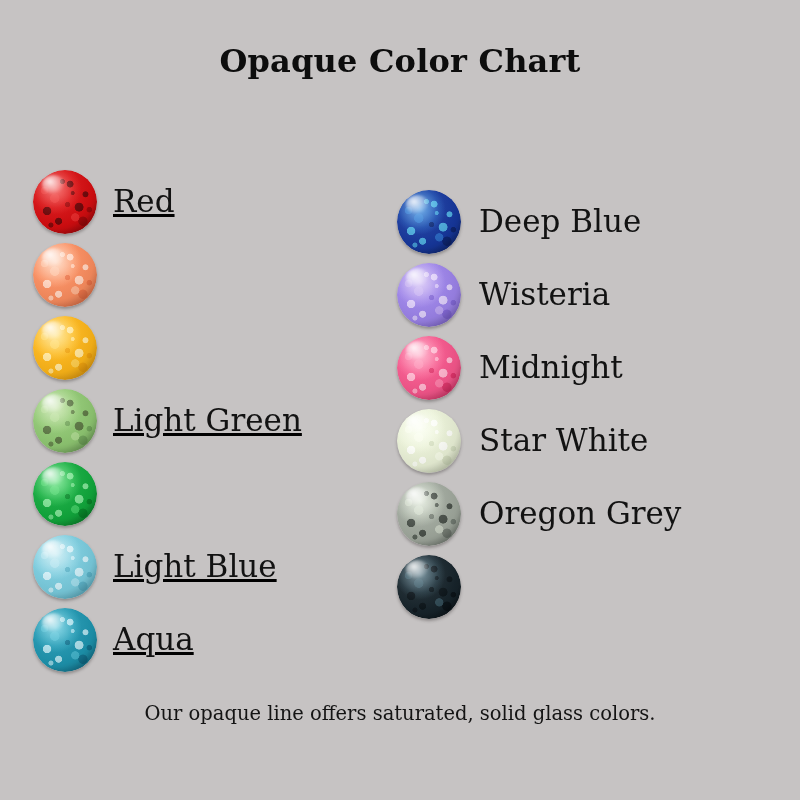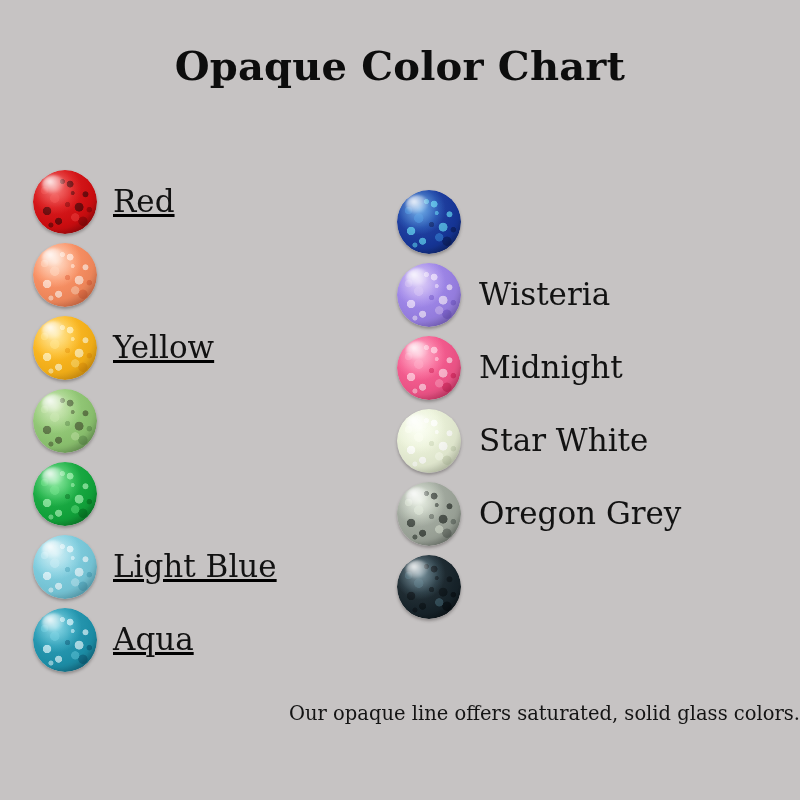--- a/index.html
+++ b/index.html
@@ -19,21 +19,21 @@
     background:#c6c3c3;
   }
 
   
   .chart-title{
     position:absolute;
     top:42px; left:0; width:800px;
     text-align:center;
     font-family:"DejaVu Serif", serif;
     font-weight:bold;
-    font-size:40px;
+    font-size:32px;
     letter-spacing:0.2px;
     color:#0d0d0d;
     white-space:nowrap;
   }
 
   
   .col{
     position:absolute;
   }
   .col-left { left:33px;  top:165px;text-decoration:underline; }
@@ -92,21 +92,21 @@
   
   .footer{
     position:absolute;
     left:0; top:700px; width:800px;
     text-align:center;
     font-family:"DejaVu Serif", serif;
     font-size:19.5px;
     line-height:28px;
     color:#141414;
   }
-  .footer div{ white-space:nowrap;text-align:right; }
+  .footer div{ white-space:nowrap; }
 </style>
 </head>
 <body>
 
 <div id="chart-root">
 
   <div class="chart-title">Opaque Color Chart</div>
 
   <div class="col col-left">
       <div class="swatch-row">
@@ -138,33 +138,33 @@
         <span class="bead-wrap">
           <span class="bead">
             <span class="base" style="background: radial-gradient(circle at 36% 30%, rgb(255, 224, 122) 0%, rgb(251, 180, 24) 42%, rgb(251, 180, 24) 66%, rgb(232, 149, 10) 100%);"></span>
             <span class="spec1" style="background: radial-gradient(circle at 22% 64%, rgb(255, 243, 196) 0px, rgb(255, 243, 196) 6%, transparent 7%), radial-gradient(circle at 58% 22%, rgb(255, 243, 196) 0px, rgb(255, 243, 196) 5%, transparent 6%), radial-gradient(circle at 72% 58%, rgb(255, 243, 196) 0px, rgb(255, 243, 196) 7%, transparent 8%), radial-gradient(circle at 40% 80%, rgb(255, 243, 196) 0px, rgb(255, 243, 196) 5%, transparent 6%), radial-gradient(circle at 82% 38%, rgb(255, 243, 196) 0px, rgb(255, 243, 196) 4%, transparent 5%); opacity: 0.75;"></span>
             <span class="spec2" style="background: radial-gradient(circle at 34% 44%, rgb(255, 224, 122) 0px, rgb(255, 224, 122) 8%, transparent 9%), radial-gradient(circle at 66% 74%, rgb(255, 224, 122) 0px, rgb(255, 224, 122) 6%, transparent 7%), radial-gradient(circle at 18% 32%, rgb(255, 224, 122) 0px, rgb(255, 224, 122) 5%, transparent 6%), radial-gradient(circle at 54% 54%, rgb(232, 149, 10) 0px, rgb(232, 149, 10) 5%, transparent 6%), radial-gradient(circle at 78% 80%, rgb(232, 149, 10) 0px, rgb(232, 149, 10) 6%, transparent 7%); opacity: 0.55;"></span>
             <span class="spec3" style="background: radial-gradient(circle at 46% 18%, rgb(255, 243, 196) 0px, rgb(255, 243, 196) 3.5%, transparent 4.5%), radial-gradient(circle at 28% 86%, rgb(255, 243, 196) 0px, rgb(255, 243, 196) 3%, transparent 4%), radial-gradient(circle at 88% 62%, rgb(232, 149, 10) 0px, rgb(232, 149, 10) 3.5%, transparent 4.5%), radial-gradient(circle at 62% 36%, rgb(255, 243, 196) 0px, rgb(255, 243, 196) 3%, transparent 4%); opacity: 0.6;"></span>
             <span class="shade"></span>
             <span class="gloss"></span>
           </span>
         </span>
-        <span class="swatch-label">Yellow</span>
       </div>
       <div class="swatch-row">
         <span class="bead-wrap">
           <span class="bead">
             <span class="base" style="background: radial-gradient(circle at 36% 30%, rgb(194, 227, 164) 0%, rgb(143, 199, 114) 42%, rgb(143, 199, 114) 66%, rgb(95, 143, 77) 100%);"></span>
             <span class="spec1" style="background: radial-gradient(circle at 22% 64%, rgb(75, 93, 54) 0px, rgb(75, 93, 54) 6%, transparent 7%), radial-gradient(circle at 58% 22%, rgb(75, 93, 54) 0px, rgb(75, 93, 54) 5%, transparent 6%), radial-gradient(circle at 72% 58%, rgb(75, 93, 54) 0px, rgb(75, 93, 54) 7%, transparent 8%), radial-gradient(circle at 40% 80%, rgb(75, 93, 54) 0px, rgb(75, 93, 54) 5%, transparent 6%), radial-gradient(circle at 82% 38%, rgb(75, 93, 54) 0px, rgb(75, 93, 54) 4%, transparent 5%); opacity: 0.75;"></span>
             <span class="spec2" style="background: radial-gradient(circle at 34% 44%, rgb(194, 227, 164) 0px, rgb(194, 227, 164) 8%, transparent 9%), radial-gradient(circle at 66% 74%, rgb(194, 227, 164) 0px, rgb(194, 227, 164) 6%, transparent 7%), radial-gradient(circle at 18% 32%, rgb(194, 227, 164) 0px, rgb(194, 227, 164) 5%, transparent 6%), radial-gradient(circle at 54% 54%, rgb(95, 143, 77) 0px, rgb(95, 143, 77) 5%, transparent 6%), radial-gradient(circle at 78% 80%, rgb(95, 143, 77) 0px, rgb(95, 143, 77) 6%, transparent 7%); opacity: 0.55;"></span>
             <span class="spec3" style="background: radial-gradient(circle at 46% 18%, rgb(75, 93, 54) 0px, rgb(75, 93, 54) 3.5%, transparent 4.5%), radial-gradient(circle at 28% 86%, rgb(75, 93, 54) 0px, rgb(75, 93, 54) 3%, transparent 4%), radial-gradient(circle at 88% 62%, rgb(95, 143, 77) 0px, rgb(95, 143, 77) 3.5%, transparent 4.5%), radial-gradient(circle at 62% 36%, rgb(75, 93, 54) 0px, rgb(75, 93, 54) 3%, transparent 4%); opacity: 0.6;"></span>
             <span class="shade"></span>
             <span class="gloss"></span>
           </span>
         </span>
+        <span class="swatch-label">Light Green</span>
       </div>
       <div class="swatch-row">
         <span class="bead-wrap">
           <span class="bead">
             <span class="base" style="background: radial-gradient(circle at 36% 30%, rgb(94, 224, 123) 0%, rgb(17, 168, 60) 42%, rgb(17, 168, 60) 66%, rgb(5, 113, 31) 100%);"></span>
             <span class="spec1" style="background: radial-gradient(circle at 22% 64%, rgb(159, 240, 174) 0px, rgb(159, 240, 174) 6%, transparent 7%), radial-gradient(circle at 58% 22%, rgb(159, 240, 174) 0px, rgb(159, 240, 174) 5%, transparent 6%), radial-gradient(circle at 72% 58%, rgb(159, 240, 174) 0px, rgb(159, 240, 174) 7%, transparent 8%), radial-gradient(circle at 40% 80%, rgb(159, 240, 174) 0px, rgb(159, 240, 174) 5%, transparent 6%), radial-gradient(circle at 82% 38%, rgb(159, 240, 174) 0px, rgb(159, 240, 174) 4%, transparent 5%); opacity: 0.75;"></span>
             <span class="spec2" style="background: radial-gradient(circle at 34% 44%, rgb(94, 224, 123) 0px, rgb(94, 224, 123) 8%, transparent 9%), radial-gradient(circle at 66% 74%, rgb(94, 224, 123) 0px, rgb(94, 224, 123) 6%, transparent 7%), radial-gradient(circle at 18% 32%, rgb(94, 224, 123) 0px, rgb(94, 224, 123) 5%, transparent 6%), radial-gradient(circle at 54% 54%, rgb(5, 113, 31) 0px, rgb(5, 113, 31) 5%, transparent 6%), radial-gradient(circle at 78% 80%, rgb(5, 113, 31) 0px, rgb(5, 113, 31) 6%, transparent 7%); opacity: 0.55;"></span>
             <span class="spec3" style="background: radial-gradient(circle at 46% 18%, rgb(159, 240, 174) 0px, rgb(159, 240, 174) 3.5%, transparent 4.5%), radial-gradient(circle at 28% 86%, rgb(159, 240, 174) 0px, rgb(159, 240, 174) 3%, transparent 4%), radial-gradient(circle at 88% 62%, rgb(5, 113, 31) 0px, rgb(5, 113, 31) 3.5%, transparent 4.5%), radial-gradient(circle at 62% 36%, rgb(159, 240, 174) 0px, rgb(159, 240, 174) 3%, transparent 4%); opacity: 0.6;"></span>
             <span class="shade"></span>
             <span class="gloss"></span>
@@ -203,20 +203,21 @@
         <span class="bead-wrap">
           <span class="bead">
             <span class="base" style="background: radial-gradient(circle at 36% 30%, rgb(59, 142, 224) 0%, rgb(22, 55, 156) 42%, rgb(22, 55, 156) 66%, rgb(10, 26, 82) 100%);"></span>
             <span class="spec1" style="background: radial-gradient(circle at 22% 64%, rgb(95, 210, 240) 0px, rgb(95, 210, 240) 6%, transparent 7%), radial-gradient(circle at 58% 22%, rgb(95, 210, 240) 0px, rgb(95, 210, 240) 5%, transparent 6%), radial-gradient(circle at 72% 58%, rgb(95, 210, 240) 0px, rgb(95, 210, 240) 7%, transparent 8%), radial-gradient(circle at 40% 80%, rgb(95, 210, 240) 0px, rgb(95, 210, 240) 5%, transparent 6%), radial-gradient(circle at 82% 38%, rgb(95, 210, 240) 0px, rgb(95, 210, 240) 4%, transparent 5%); opacity: 0.75;"></span>
             <span class="spec2" style="background: radial-gradient(circle at 34% 44%, rgb(59, 142, 224) 0px, rgb(59, 142, 224) 8%, transparent 9%), radial-gradient(circle at 66% 74%, rgb(59, 142, 224) 0px, rgb(59, 142, 224) 6%, transparent 7%), radial-gradient(circle at 18% 32%, rgb(59, 142, 224) 0px, rgb(59, 142, 224) 5%, transparent 6%), radial-gradient(circle at 54% 54%, rgb(10, 26, 82) 0px, rgb(10, 26, 82) 5%, transparent 6%), radial-gradient(circle at 78% 80%, rgb(10, 26, 82) 0px, rgb(10, 26, 82) 6%, transparent 7%); opacity: 0.55;"></span>
             <span class="spec3" style="background: radial-gradient(circle at 46% 18%, rgb(95, 210, 240) 0px, rgb(95, 210, 240) 3.5%, transparent 4.5%), radial-gradient(circle at 28% 86%, rgb(95, 210, 240) 0px, rgb(95, 210, 240) 3%, transparent 4%), radial-gradient(circle at 88% 62%, rgb(10, 26, 82) 0px, rgb(10, 26, 82) 3.5%, transparent 4.5%), radial-gradient(circle at 62% 36%, rgb(95, 210, 240) 0px, rgb(95, 210, 240) 3%, transparent 4%); opacity: 0.6;"></span>
             <span class="shade"></span>
             <span class="gloss"></span>
           </span>
         </span>
+        <span class="swatch-label">Deep Blue</span>
       </div>
       <div class="swatch-row">
         <span class="bead-wrap">
           <span class="bead">
             <span class="base" style="background: radial-gradient(circle at 36% 30%, rgb(210, 189, 245) 0%, rgb(155, 130, 232) 42%, rgb(155, 130, 232) 66%, rgb(114, 87, 201) 100%);"></span>
             <span class="spec1" style="background: radial-gradient(circle at 22% 64%, rgb(239, 227, 251) 0px, rgb(239, 227, 251) 6%, transparent 7%), radial-gradient(circle at 58% 22%, rgb(239, 227, 251) 0px, rgb(239, 227, 251) 5%, transparent 6%), radial-gradient(circle at 72% 58%, rgb(239, 227, 251) 0px, rgb(239, 227, 251) 7%, transparent 8%), radial-gradient(circle at 40% 80%, rgb(239, 227, 251) 0px, rgb(239, 227, 251) 5%, transparent 6%), radial-gradient(circle at 82% 38%, rgb(239, 227, 251) 0px, rgb(239, 227, 251) 4%, transparent 5%); opacity: 0.75;"></span>
             <span class="spec2" style="background: radial-gradient(circle at 34% 44%, rgb(210, 189, 245) 0px, rgb(210, 189, 245) 8%, transparent 9%), radial-gradient(circle at 66% 74%, rgb(210, 189, 245) 0px, rgb(210, 189, 245) 6%, transparent 7%), radial-gradient(circle at 18% 32%, rgb(210, 189, 245) 0px, rgb(210, 189, 245) 5%, transparent 6%), radial-gradient(circle at 54% 54%, rgb(114, 87, 201) 0px, rgb(114, 87, 201) 5%, transparent 6%), radial-gradient(circle at 78% 80%, rgb(114, 87, 201) 0px, rgb(114, 87, 201) 6%, transparent 7%); opacity: 0.55;"></span>
             <span class="spec3" style="background: radial-gradient(circle at 46% 18%, rgb(239, 227, 251) 0px, rgb(239, 227, 251) 3.5%, transparent 4.5%), radial-gradient(circle at 28% 86%, rgb(239, 227, 251) 0px, rgb(239, 227, 251) 3%, transparent 4%), radial-gradient(circle at 88% 62%, rgb(114, 87, 201) 0px, rgb(114, 87, 201) 3.5%, transparent 4.5%), radial-gradient(circle at 62% 36%, rgb(239, 227, 251) 0px, rgb(239, 227, 251) 3%, transparent 4%); opacity: 0.6;"></span>
             <span class="shade"></span>
             <span class="gloss"></span>

